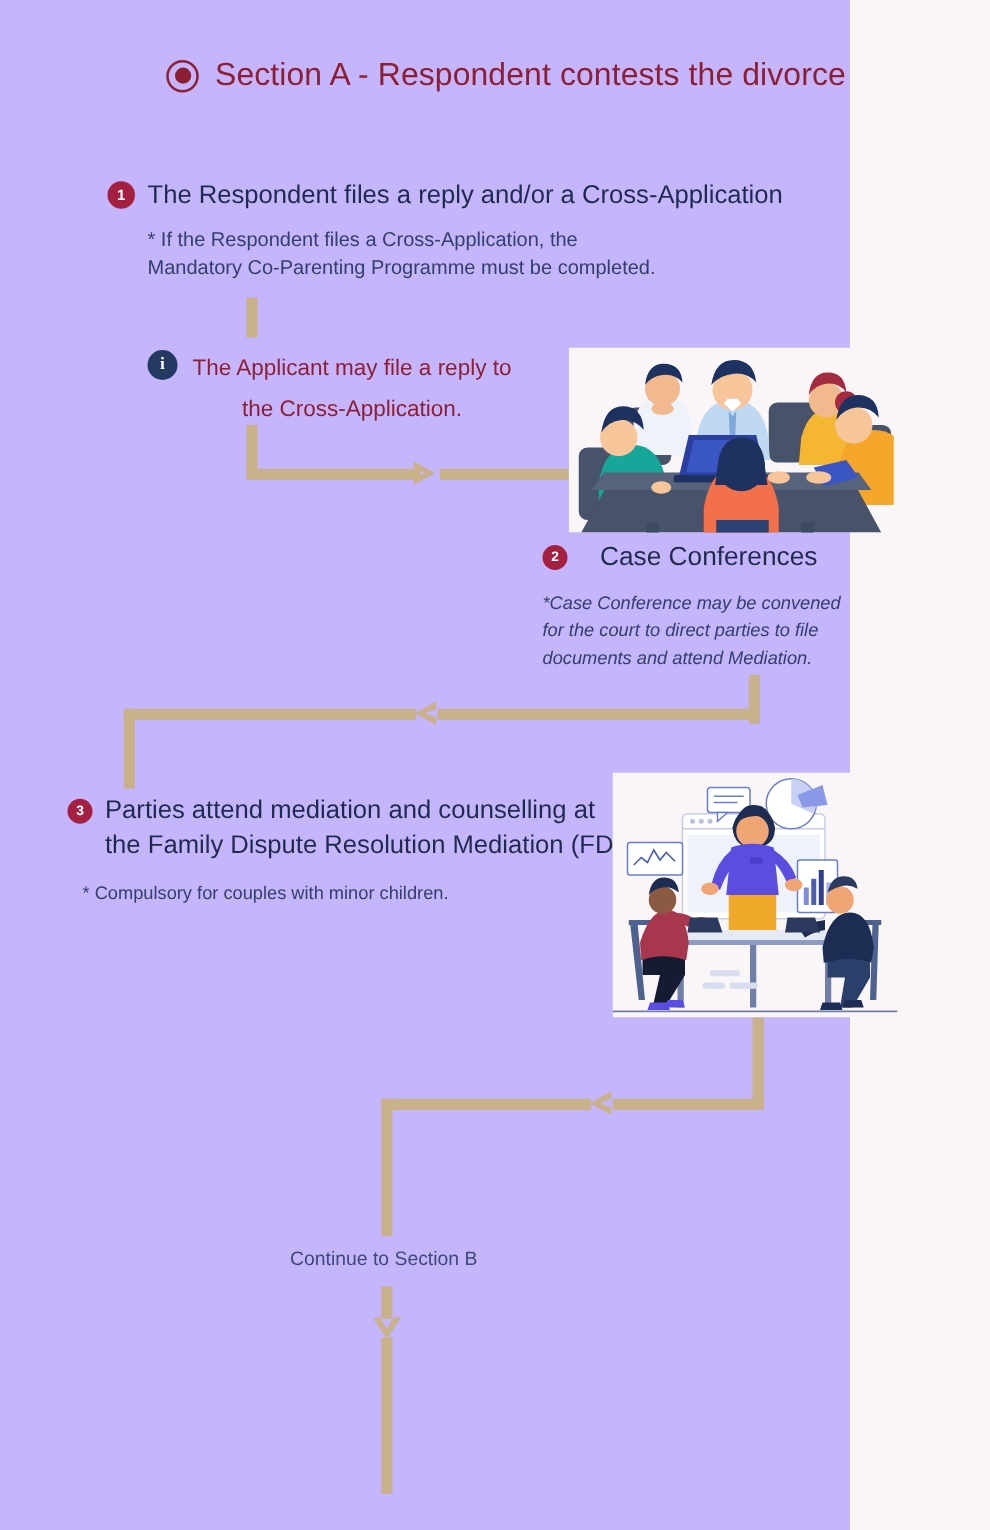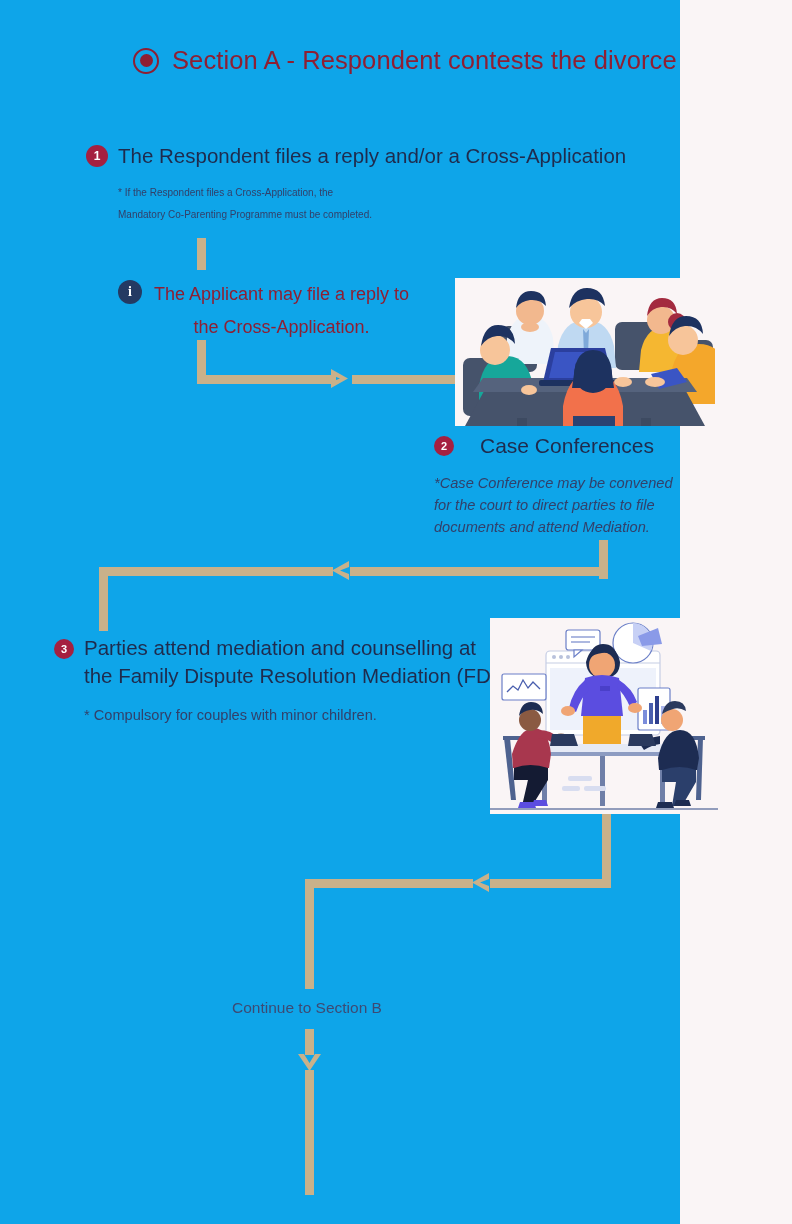--- a/index.html
+++ b/index.html
@@ -12,21 +12,21 @@
     background: #faf5f6;
     font-family: "Liberation Sans", sans-serif;
     overflow: hidden;
     position: relative;
   }
   .page {
     position: absolute;
     inset: 0;
     width: 680px;
     height: 1224px;
-    background: #0ea5e9;
+    background: #c4b5fd;
   }
 
   
   .section-header {
     position: absolute;
     left: 133px;
     top: 46px;
     display: flex;
     align-items: center;
     gap: 13px;
@@ -86,21 +86,21 @@
     font-size: 12px;
   }
   .step-title {
     font-size: 20.5px;
     color: #1f2b4d;
     white-space: nowrap;
   }
   .step1-note {
     margin-top: 14px;
     margin-left: 32px;
-    font-size: 10px;
+    font-size: 16px;
     line-height: 22px;
     color: #32406a;
   }
 
   
   .info-callout {
     position: absolute;
     left: 118px;
     top: 278px;
     display: flex;
@@ -178,21 +178,21 @@
     font-size: 11px;
     margin-top: 5px;
   }
   .step3-title {
     font-size: 20.5px;
     color: #1f2b4d;
     line-height: 28px;
     white-space: pre-line;
   }
   .step3-note {
-    margin-left: 30px;
+    margin-left: 12px;
     margin-top: 14px;
     font-size: 14.6px;
     line-height: 22px;
     color: #32406a;
     white-space: pre-line;
   }
   .step3-note.second { margin-top: 12px; }
 
   
   .conn { position: absolute; background: #c9b18a; }

